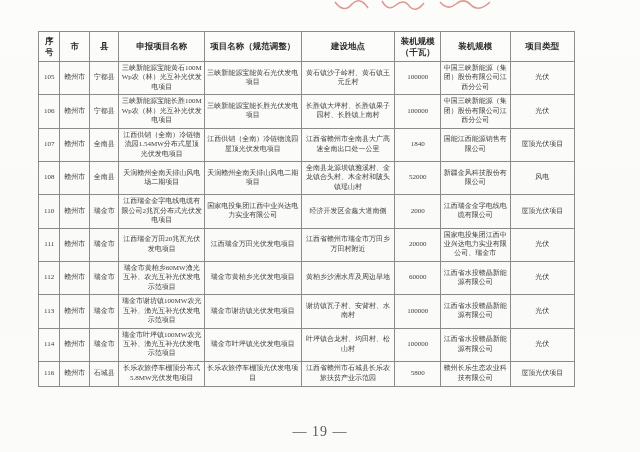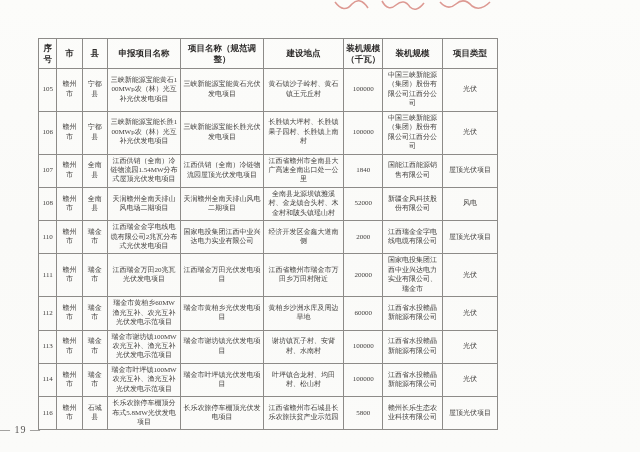--- a/index.html
+++ b/index.html
@@ -14,22 +14,22 @@
   .paper {
     position: absolute; inset: 0;
     background: linear-gradient(180deg, #fcfcfa 0%, #fafaf8 50%, #fbfbf9 100%);
   }
   .red-marks {
     position: absolute; left: 330px; top: 0; width: 170px; height: 20px;
     opacity: 0.55;
   }
   table.projects {
     position: absolute;
-    left: 38px; top: 38px;
-    width: 460px;
+    left: 38px; top: 31px;
+    width: 537px;
     border-collapse: collapse;
     table-layout: fixed;
   }
   table.projects th, table.projects td {
     border: 1px solid #8d8b88;
     text-align: center;
     vertical-align: middle;
     padding: 2px 2px;
     word-break: break-all;
   }
@@ -43,21 +43,22 @@
   table.projects td {
     font-size: 7px;
     line-height: 1.35;
     color: #403e3c;
     height: 25px;
   }
   .page-number {
     position: absolute;
     left: 0; right: 0;
     top: 424px;
-    font-size: 10px;
+    text-align: center;
+    font-size: 14px;
     letter-spacing: 1px;
     color: #5a5856;
   }
 </style>
 </head>
 <body>
 
 <div class="paper"></div>
 
 <svg class="red-marks" viewBox="0 0 170 20" aria-hidden="true">

